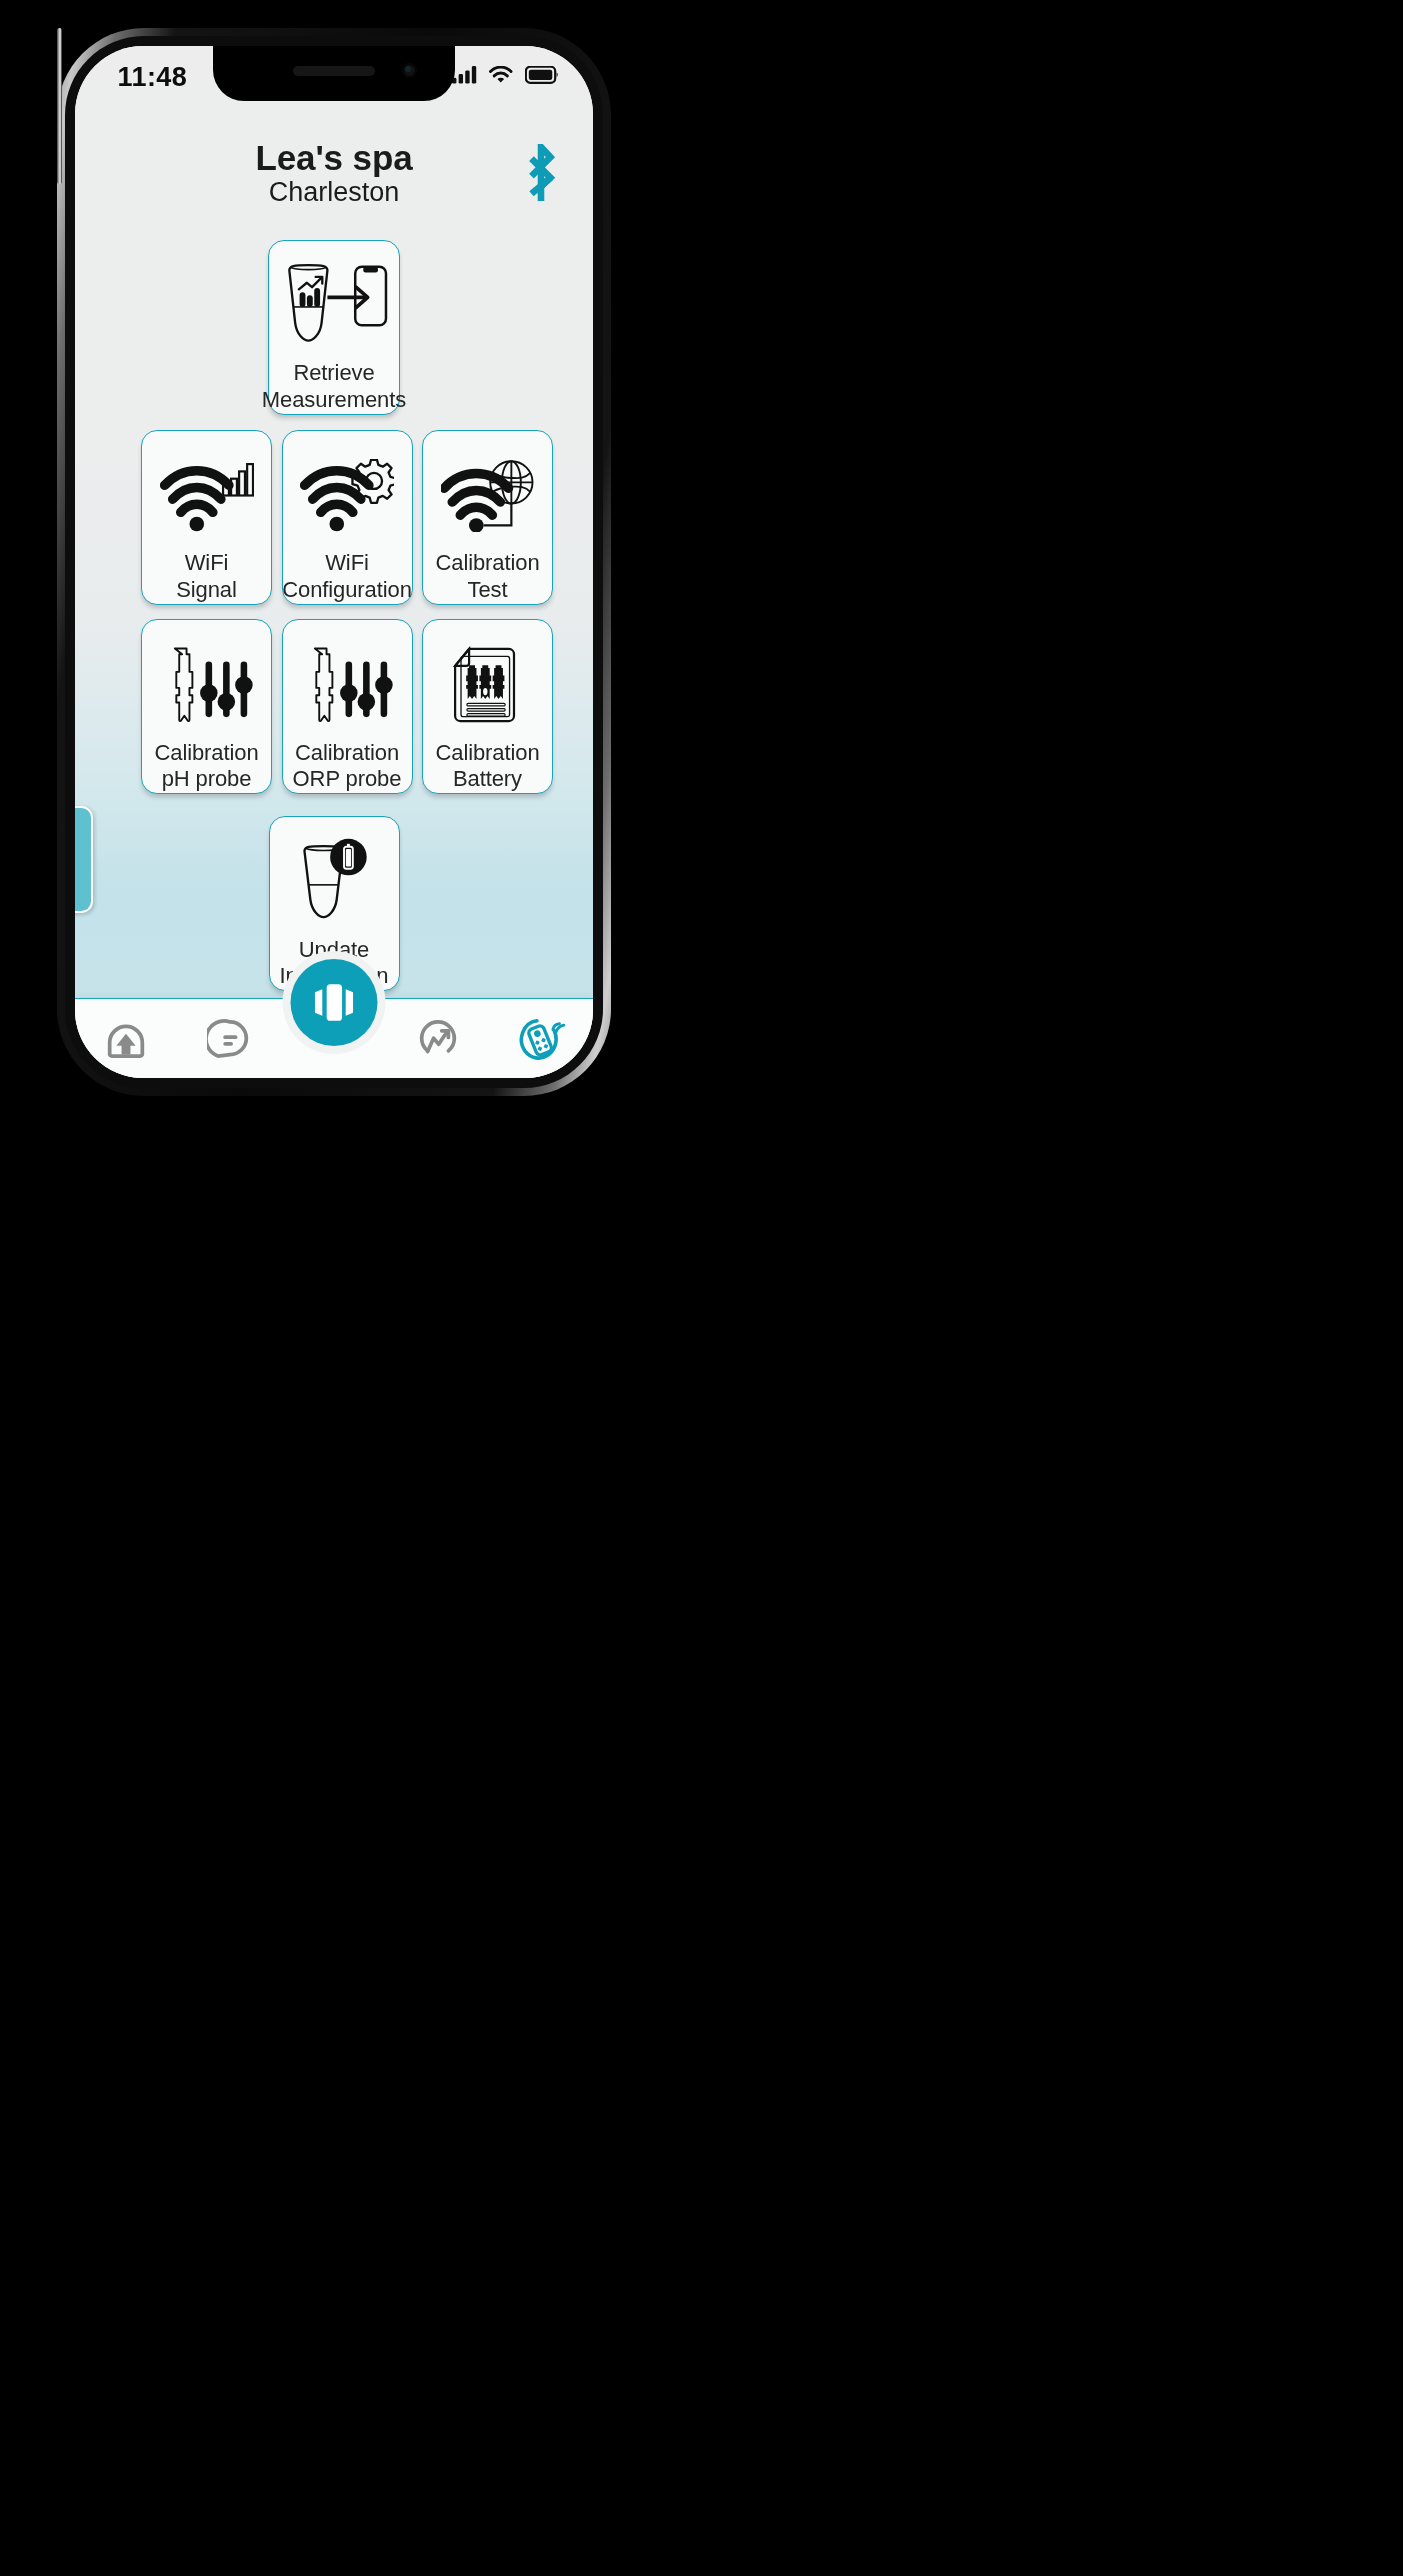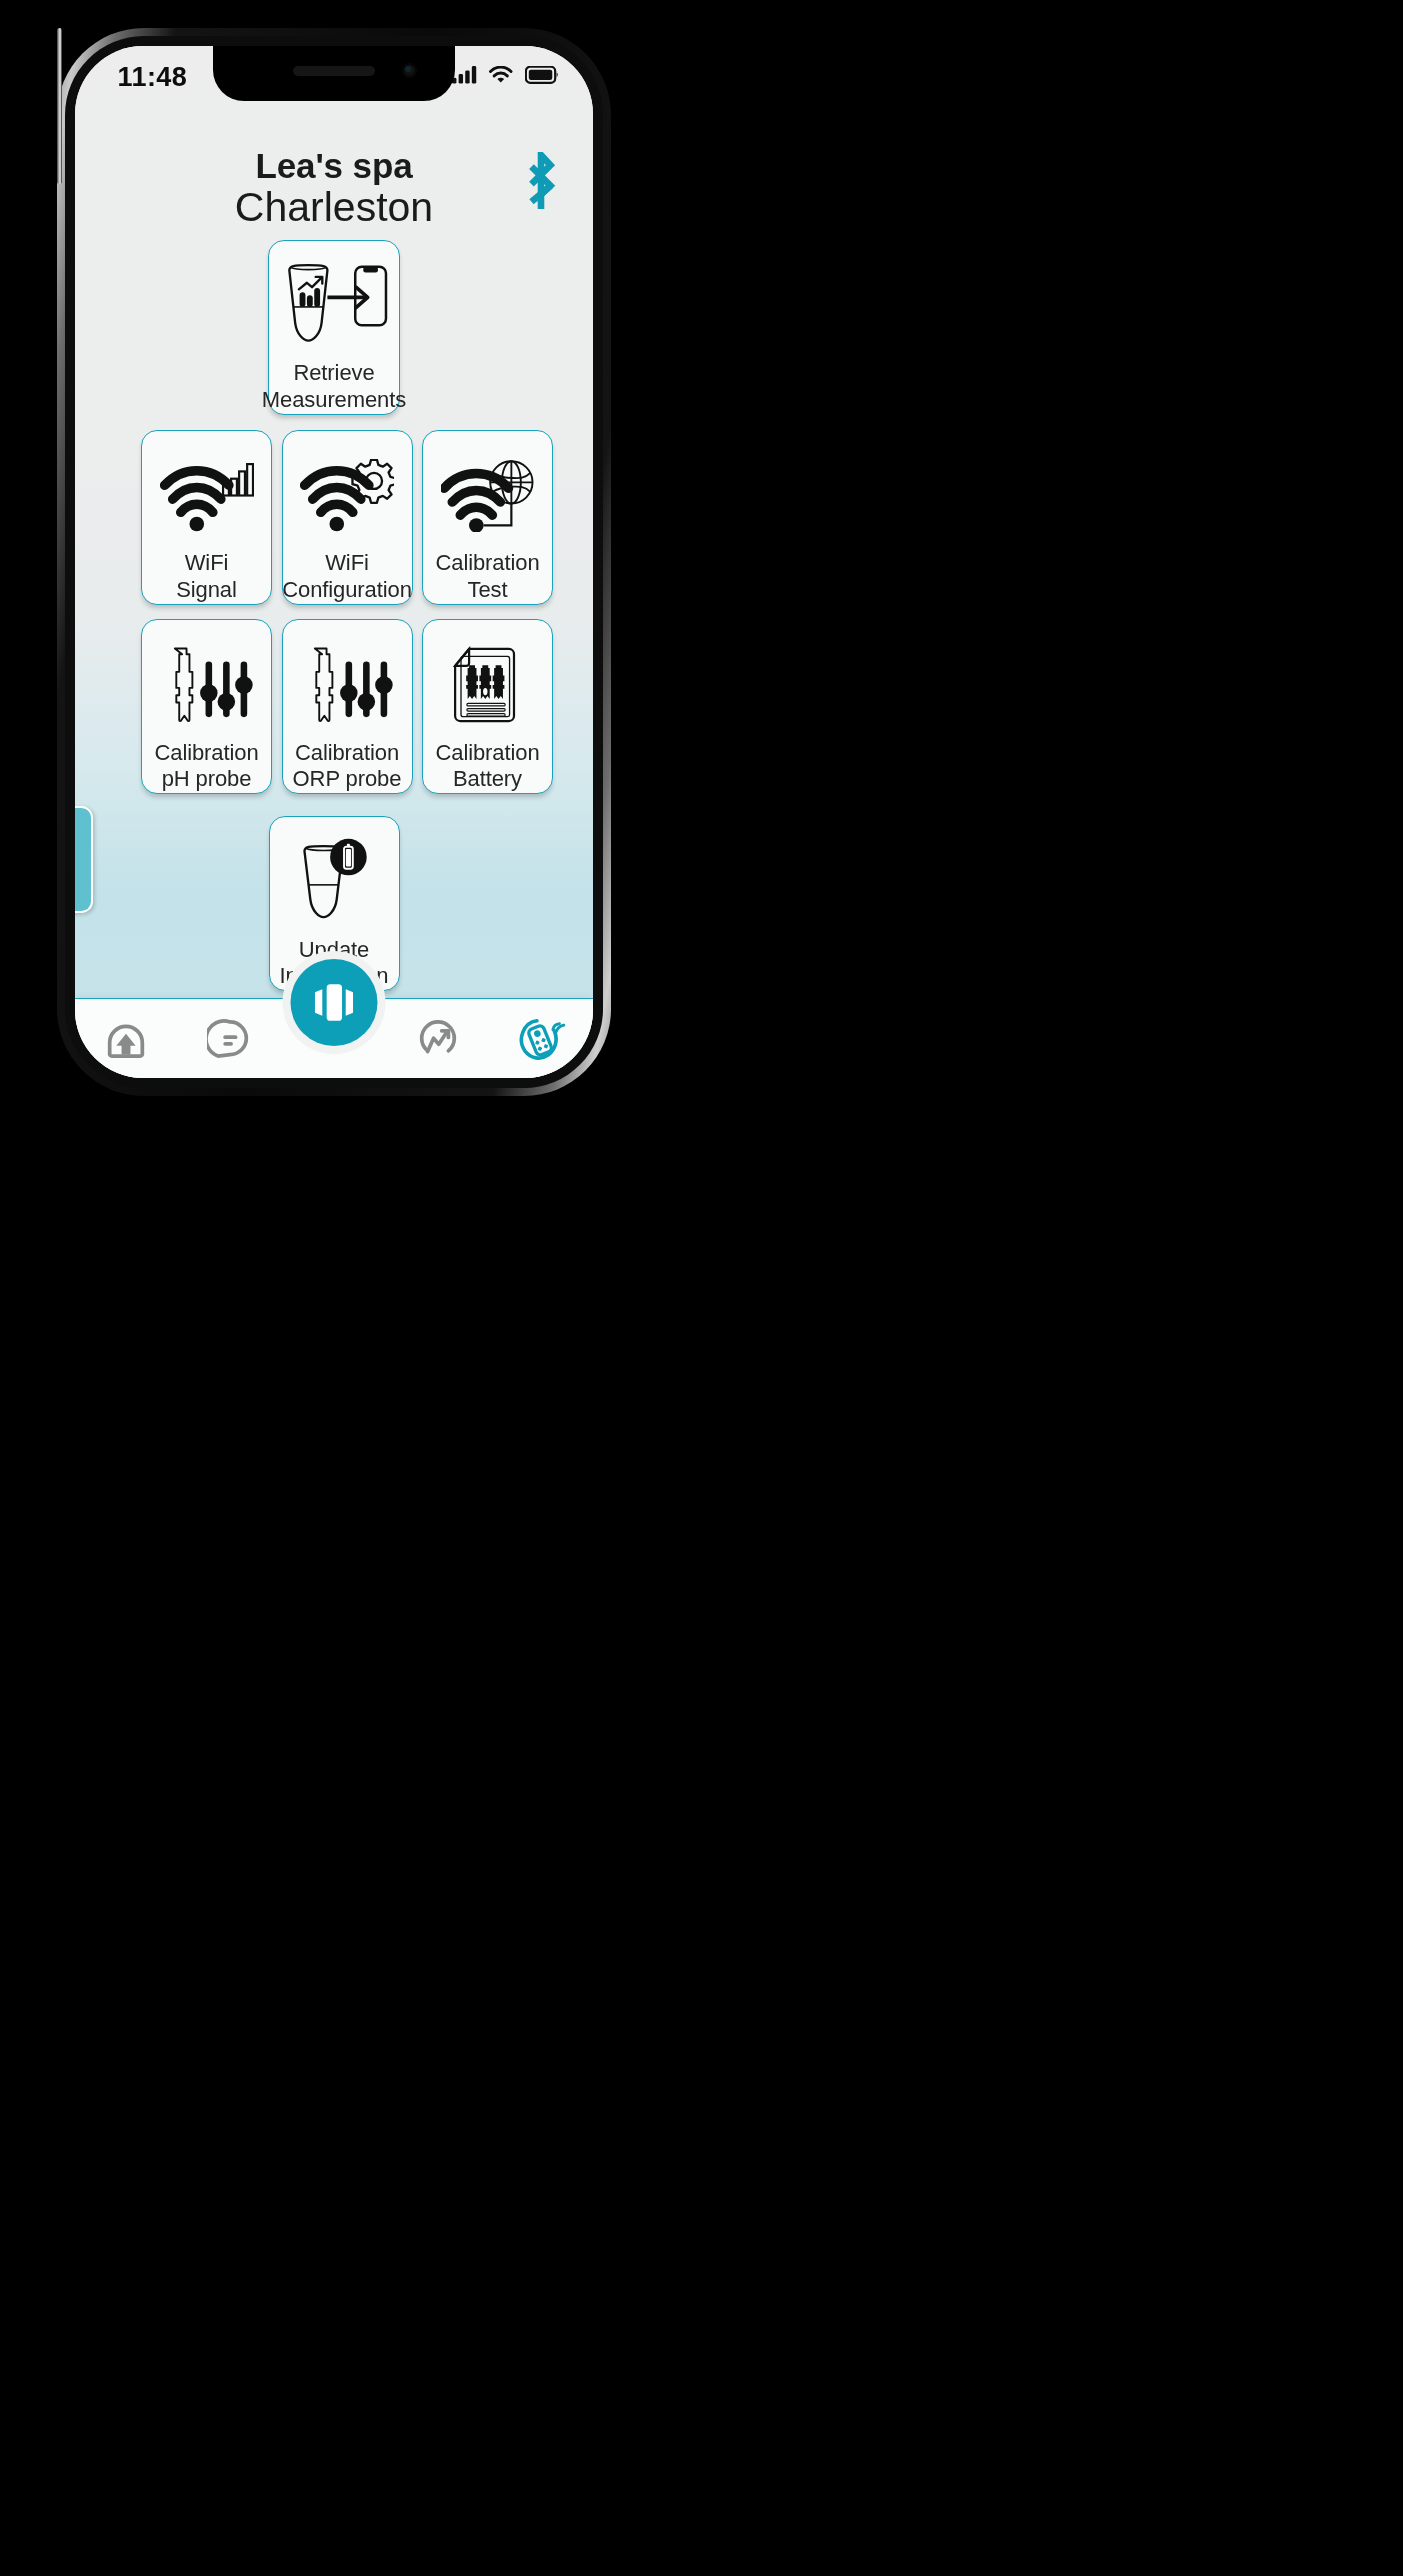--- a/index.html
+++ b/index.html
@@ -52,24 +52,24 @@
 
   
   .statusbar{position:absolute;top:0;left:0;right:0;height:65px;z-index:11;}
   .status-time{
     position:absolute;left:43px;top:16px;font-size:27px;font-weight:bold;color:#0d0d0d;
     letter-spacing:0.4px;
   }
   .status-icons{position:absolute;right:34px;top:20.6px;display:flex;align-items:center;gap:12.5px;}
 
   
-  .header{position:absolute;top:96px;left:0;right:0;height:95px;}
+  .header{position:absolute;top:88px;left:0;right:0;height:95px;}
   .titles{position:absolute;left:0;right:0;text-align:center;top:4.4px;}
   .title-main{font-size:35px;font-weight:bold;color:#1b1b1b;line-height:1.12;letter-spacing:-0.1px;}
-  .title-sub{font-size:41px;font-weight:400;color:#1b1b1b;line-height:1.12;}
+  .title-sub{font-size:27px;font-weight:400;color:#1b1b1b;line-height:1.12;}
   .bt-icon{position:absolute;right:29px;top:10.3px;}
 
   
   .content{position:absolute;top:184px;left:0;right:0;bottom:0;}
 
   .card{
     background:#f9fafa;border:1.8px solid #17a3bd;border-radius:16px;
     box-shadow:0 3.7px 5.1px -1.5px rgba(0,0,0,.20);
     display:flex;flex-direction:column;align-items:center;justify-content:flex-end;
     box-sizing:border-box;

